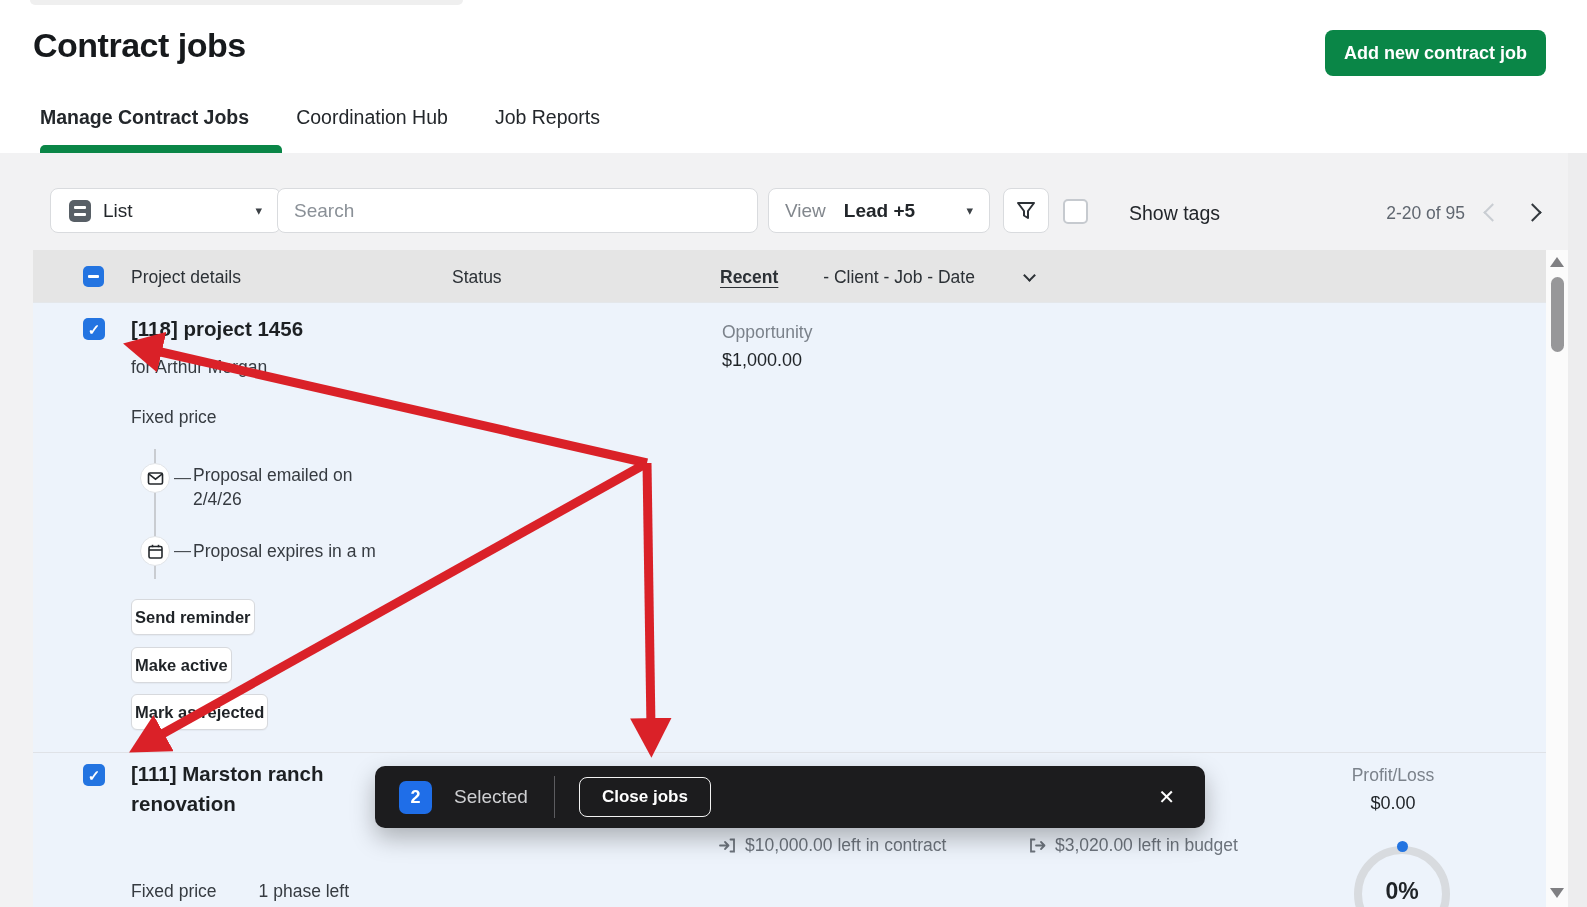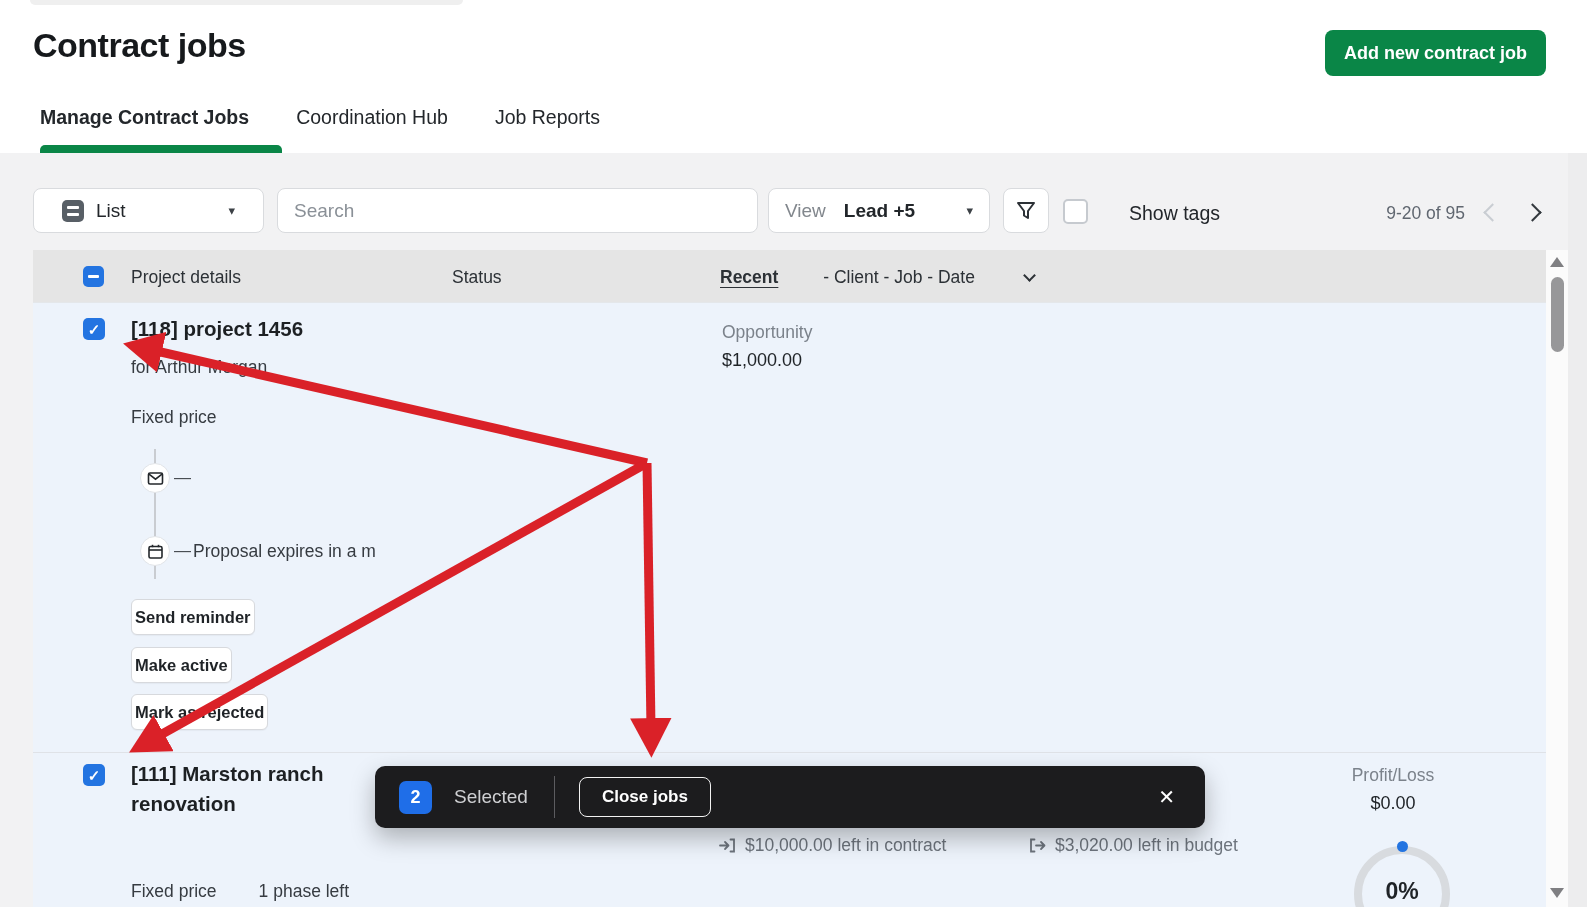--- a/index.html
+++ b/index.html
@@ -16,21 +16,21 @@
   #tabs { left:40px; top:106px; display:flex; gap:47px; font-size:19.5px; color:#23272b; }
   .tab { cursor:pointer; }
   .tab.active { font-weight:700; }
   #tab-underline { left:40px; top:145px; width:242px; height:8px; background:#0a8647; border-radius:5px 5px 0 0; }
 
   
   #band { left:0; top:153px; width:1587px; height:754px; background:#f2f2f3; }
 
   
   .ctl { background:#fff; border:1px solid #d9dbde; border-radius:8px; height:45px; display:flex; align-items:center; }
-  #list-select { left:33px; top:188px; width:231px; padding:0 28px; cursor:pointer; }
+  #list-select { left:50px; top:188px; width:231px; padding:0 18px; cursor:pointer; }
   #list-icon { width:22px; height:22px; background:#585f66; border-radius:5px; position:relative; flex:0 0 22px; }
   #list-icon:before { content:""; position:absolute; left:5px; top:6px; width:12px; height:3px; background:#fff; border-radius:1px; }
   #list-icon:after  { content:""; position:absolute; left:5px; top:13px; width:12px; height:3px; background:#fff; border-radius:1px; }
   #list-label { margin-left:12px; font-size:19px; }
   .caret { margin-left:auto; font-size:13px; color:#3c4146; }
   #search-input { position:absolute; left:277px; top:188px; width:481px; height:45px; border:1px solid #d9dbde;
     border-radius:8px; padding:0 16px; font-size:19px; font-family:inherit; color:#22262a; background:#fff; }
   #search-input::placeholder { color:#8a9097; }
   #view-select { left:768px; top:188px; width:222px; padding:0 16px; cursor:pointer; }
   #view-label { color:#82878d; font-size:19px; }
@@ -147,21 +147,21 @@
   <span id="view-value">Lead +5</span>
   <span class="caret">▾</span>
 </div>
 <div id="filter-btn" class="abs ctl">
   <svg class="icon" width="22" height="22" viewBox="0 0 22 22">
     <path d="M3 3 H19 L13 11 V18 L9 15.5 V11 Z" fill="none" stroke="#2c3136" stroke-width="2" stroke-linejoin="round"></path>
   </svg>
 </div>
 <div id="tags-checkbox" class="abs checkbox-empty"></div>
 <div id="tags-label" class="abs">Show tags</div>
-<div id="page-info" class="abs">9-20 of 95</div>
+<div id="page-info" class="abs">2-20 of 95</div>
 <span id="chev-left" class="abs chev"></span>
 <span id="chev-right" class="abs chev"></span>
 
 <div id="table" class="abs">
 
   <div id="thead">
     <div id="head-cb" class="cb">
         <span class="minus"></span>
       </div>
     <div id="h-project" class="hlabel">Project details</div>
@@ -182,20 +182,21 @@
     <div class="row-price" style="top:104px">Fixed price</div>
 
     <div id="tl-line"></div>
     <div class="tl-circle" style="top:160px">
       <svg class="icon" width="17" height="17" viewBox="0 0 17 17">
         <rect x="1.5" y="3" width="14" height="11" rx="1.5" fill="none" stroke="#23272b" stroke-width="1.6"></rect>
         <path d="M2 4.2 L8.5 9.2 L15 4.2" fill="none" stroke="#23272b" stroke-width="1.6"></path>
       </svg>
     </div>
     <div class="tl-dash" style="top:165px">—</div>
+    <div class="tl-text" style="top:160px; width:200px;">Proposal emailed on 2/4/26</div>
 
     <div class="tl-circle" style="top:233px">
       <svg class="icon" width="17" height="17" viewBox="0 0 17 17">
         <rect x="2" y="3.5" width="13" height="11.5" rx="1.5" fill="none" stroke="#23272b" stroke-width="1.6"></rect>
         <line x1="2" y1="7" x2="15" y2="7" stroke="#23272b" stroke-width="1.6"></line>
         <line x1="5.5" y1="1.8" x2="5.5" y2="4.2" stroke="#23272b" stroke-width="1.6"></line>
         <line x1="11.5" y1="1.8" x2="11.5" y2="4.2" stroke="#23272b" stroke-width="1.6"></line>
       </svg>
     </div>
     <div class="tl-dash" style="top:238px">—</div>

